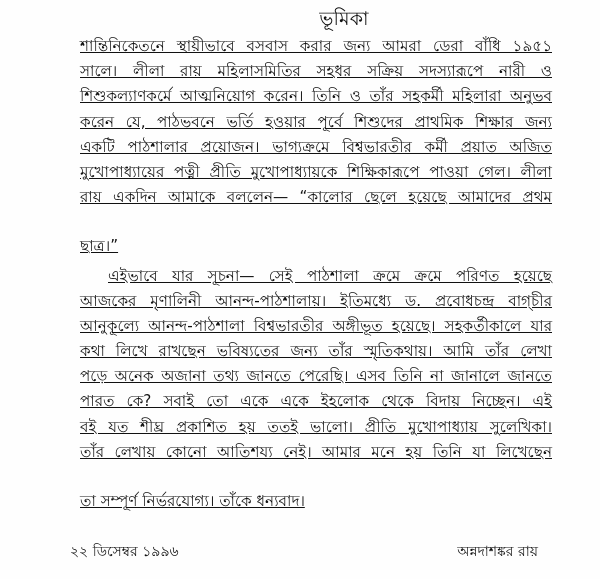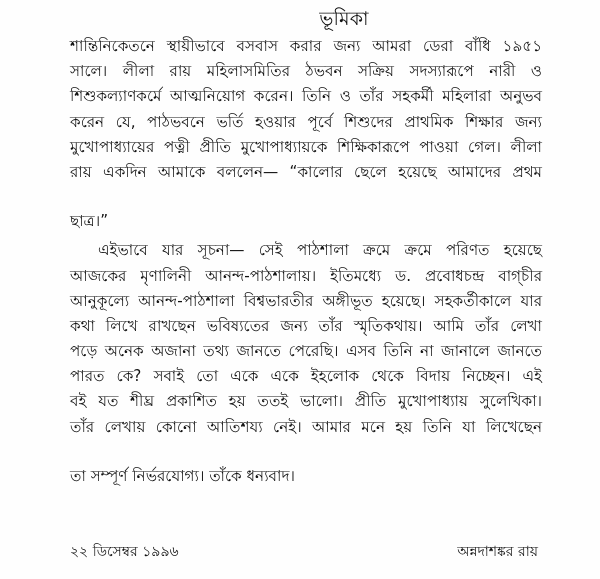--- a/index.html
+++ b/index.html
@@ -27,23 +27,24 @@
     left: 0;
     width: 600px;
     text-align: center;
     font-size: 19px;
     line-height: 24px;
     letter-spacing: 0.2px;
     padding-left: 44px;
   }
   .body-text {
     position: absolute;
-    left: 70px;
+    left: 80px;
     top: 34px;
     width: 472px;
+    text-decoration: underline;
   }
   .line {
     display: block;
     height: 25.2px;
     line-height: 25.2px;
     font-size: 15.2px;
     white-space: nowrap;
     text-align: justify;
     text-align-last: justify;
     overflow: visible;
@@ -81,23 +82,24 @@
 </head>
 <body>
 
 <div class="page">
 
   <div class="title">ভূমিকা</div>
 
   <div class="body-text">
     <div class="paragraph">
       <span class="line">শান্তিনিকেতনে স্থায়ীভাবে বসবাস করার জন্য আমরা ডেরা বাঁধি ১৯৫১</span>
-      <span class="line">সালে। লীলা রায় মহিলাসমিতির ঠভবন সক্রিয় সদস্যারূপে নারী ও</span>
+      <span class="line">সালে। লীলা রায় মহিলাসমিতির সহধর সক্রিয় সদস্যারূপে নারী ও</span>
       <span class="line">শিশুকল্যাণকর্মে আত্মনিয়োগ করেন। তিনি ও তাঁর সহকর্মী মহিলারা অনুভব</span>
       <span class="line">করেন যে, পাঠভবনে ভর্তি হওয়ার পূর্বে শিশুদের প্রাথমিক শিক্ষার জন্য</span>
+      <span class="line">একটি পাঠশালার প্রয়োজন। ভাগ্যক্রমে বিশ্বভারতীর কর্মী প্রয়াত অজিত</span>
       <span class="line">মুখোপাধ্যায়ের পত্নী প্রীতি মুখোপাধ্যায়কে শিক্ষিকারূপে পাওয়া গেল। লীলা</span>
       <span class="line">রায় একদিন আমাকে বললেন— “কালোর ছেলে হয়েছে আমাদের প্রথম</span>
       <span class="line last">ছাত্র।”</span>
     </div>
     <div class="para-gap"></div>
     <div class="paragraph">
       <span class="line indent">এইভাবে যার সূচনা— সেই পাঠশালা ক্রমে ক্রমে পরিণত হয়েছে</span>
       <span class="line">আজকের মৃণালিনী আনন্দ-পাঠশালায়। ইতিমধ্যে ড. প্রবোধচন্দ্র বাগ্‌চীর</span>
       <span class="line">আনুকূল্যে আনন্দ-পাঠশালা বিশ্বভারতীর অঙ্গীভূত হয়েছে। সহকর্তীকালে যার</span>
       <span class="line">কথা লিখে রাখছেন ভবিষ্যতের জন্য তাঁর স্মৃতিকথায়। আমি তাঁর লেখা</span>

